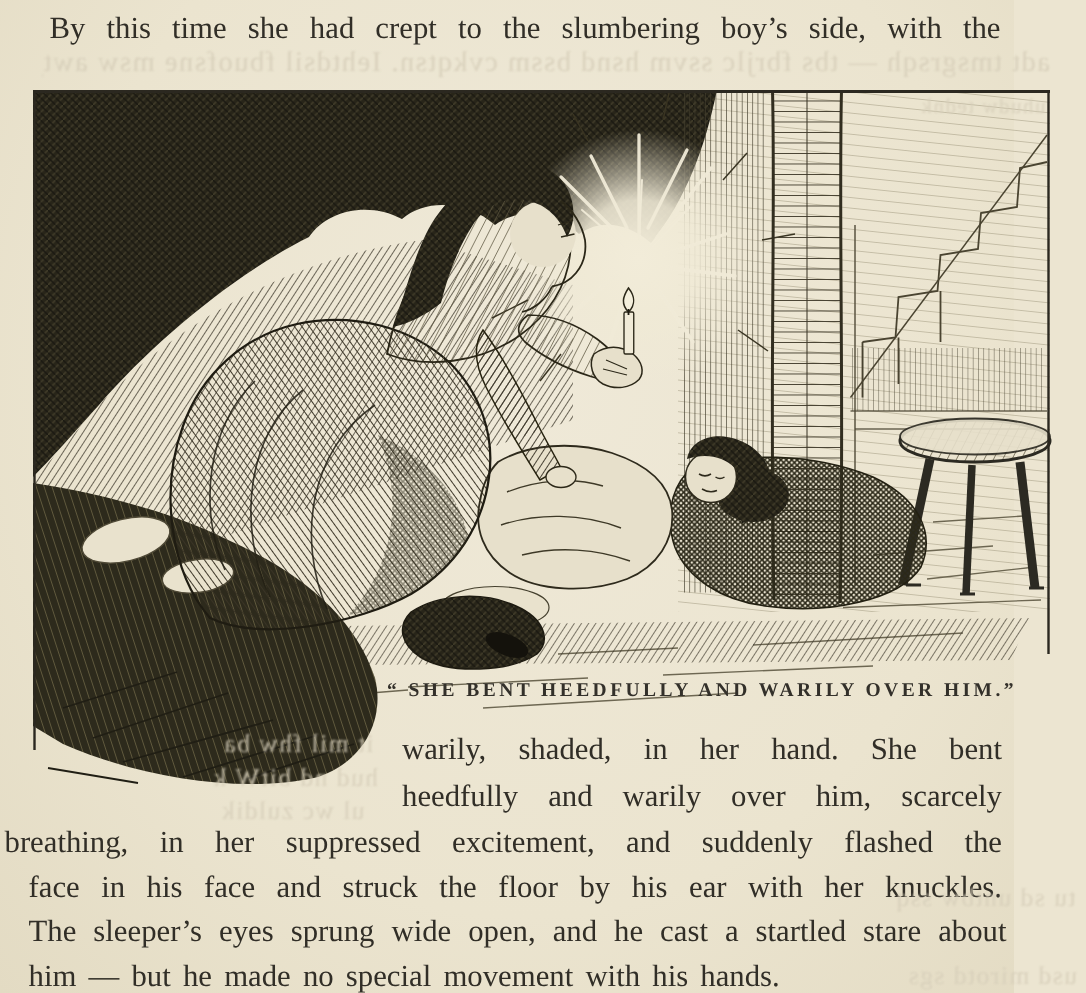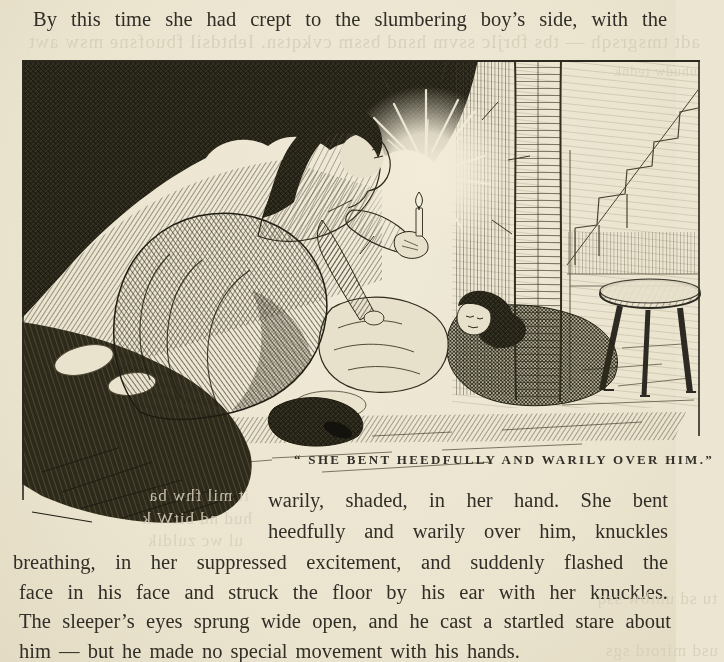--- a/index.html
+++ b/index.html
@@ -17,27 +17,27 @@
     position:absolute;
     font-size:20.5px;line-height:26px;
     color:#312e27;
     word-spacing:2px;
     white-space:nowrap;
   }
   .j{white-space:normal;text-align:justify;text-align-last:justify;}
   .topline{left:19px;right:9px;top:6px;padding-left:14px;}
   .wrap1{left:268px;right:8px;top:487px;}
   .wrap2{left:268px;right:8px;top:518px;}
-  .full1{left:13px;right:8px;top:549px;}
+  .full1{left:3px;right:8px;top:549px;}
   .full2{left:19px;right:8px;top:579px;}
   .full3{left:19px;right:5px;top:608px;}
   .full4{left:19px;right:8px;top:638px;word-spacing:3px;}
   .caption{
     position:absolute;left:258px;top:452px;width:456px;
-    text-align:right;
+    text-align:left;
     font-size:13px;font-weight:700;letter-spacing:2.3px;
     color:#33302a;white-space:nowrap;
   }
   .ghost{
     position:absolute;
     color:#d7cfba;
     transform:scaleX(-1);
     filter:blur(0.7px);
     font-size:17px;
     letter-spacing:1px;
@@ -276,21 +276,21 @@
     <div class="ghost ghost-top">adt tmsgrsqh — tbs fbrjlc ssvm hsnd bssm cvkqtsn. Iehtdsil fbuofsne msw awtjco tf</div>
     <div class="ghost ghost-tr">uhudw tednk</div>
 
     <div class="caption">“ SHE BENT HEEDFULLY AND WARILY OVER HIM.”</div>
 
     <div class="ghost ghost-l1">it mil fhw ba</div>
     <div class="ghost ghost-l2">hud nd bitW k</div>
     <div class="ghost ghost-l3">ul wc zuldik</div>
 
     <div class="bodyline j wrap1">warily, shaded, in her hand.  She bent</div>
-    <div class="bodyline j wrap2">heedfully and warily over him, knuckles</div>
+    <div class="bodyline j wrap2">heedfully and warily over him, scarcely</div>
 
     <div class="bodyline j full1">breathing, in her suppressed excitement, and suddenly flashed the</div>
     <div class="bodyline j full2">face in his face and struck the floor by his ear with her knuckles.</div>
     <div class="bodyline j full3">The sleeper’s eyes sprung wide open, and he cast a startled stare about</div>
     <div class="bodyline full4">him — but he made no special movement with his hands.</div>
 
     <div class="ghost ghost-r1">tu sd untbw ssq</div>
     <div class="ghost ghost-r2">usd mirotd sgs</div>
   </div>
 

